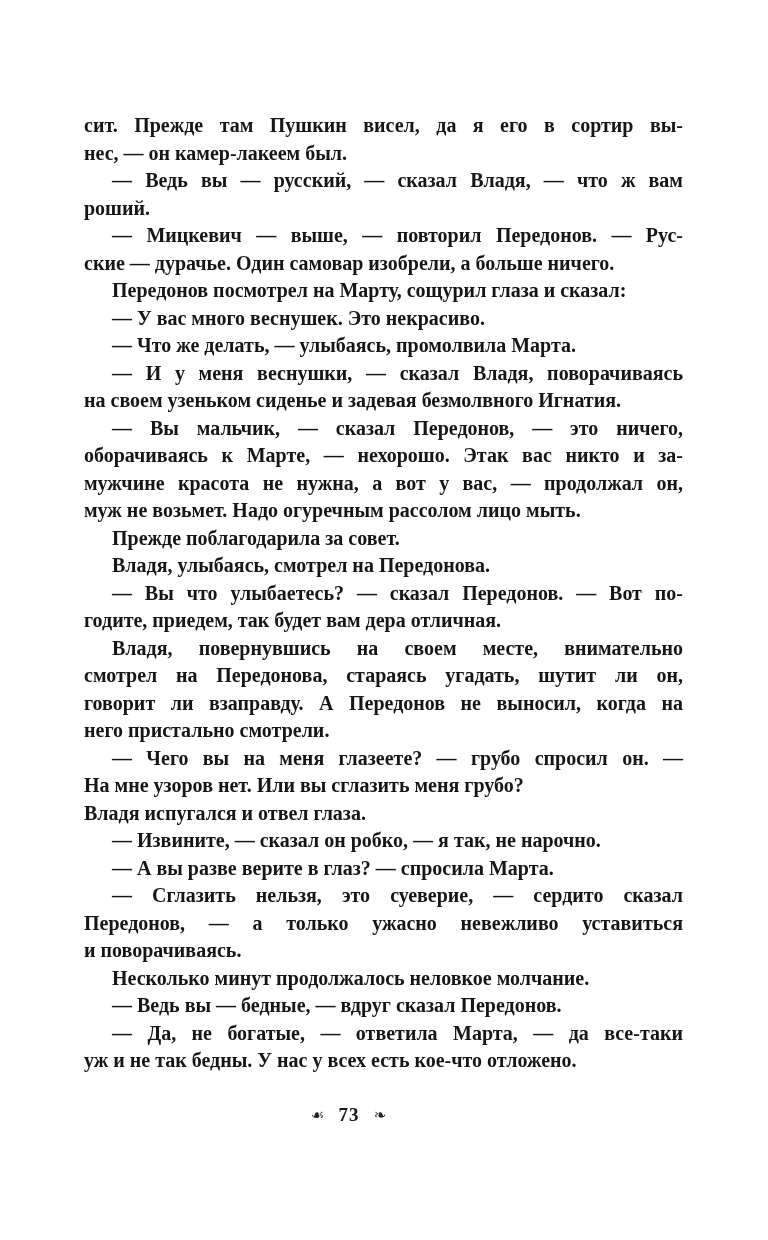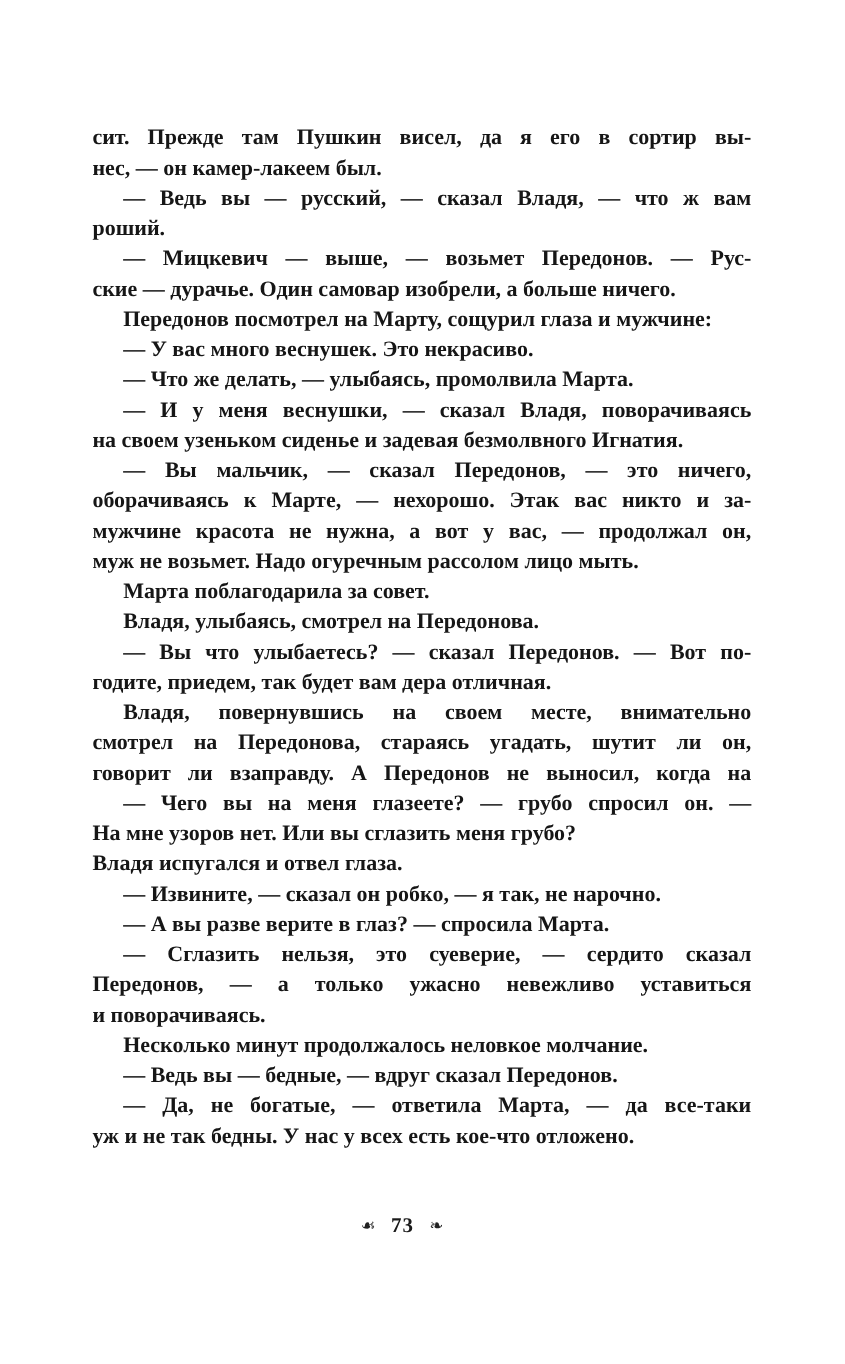--- a/index.html
+++ b/index.html
@@ -33,21 +33,21 @@
     overflow: visible;
   }
   .line.just {
     text-align-last: justify;
   }
   .line.indent {
     text-indent: 28px;
   }
   .footer {
     position: absolute;
-    left: 17px;
+    left: 0;
     top: 1104px;
     width: 697px;
     text-align: center;
     font-size: 19px;
     font-weight: bold;
     color: #1a1a1a;
   }
   .footer .orn {
     font-family: "DejaVu Sans", "DejaVu Serif", serif;
     font-size: 15px;
@@ -63,38 +63,39 @@
 </style>
 </head>
 <body>
 
 <div class="page">
   <div class="text-block">
       <div class="line just">сит. Прежде там Пушкин висел, да я его в сортир вы-</div>
       <div class="line">нес, — он камер-лакеем был.</div>
       <div class="line indent just">— Ведь вы — русский, — сказал Владя, — что ж вам</div>
       <div class="line">роший.</div>
-      <div class="line indent just">— Мицкевич — выше, — возьмет Передонов. — Рус-</div>
+      <div class="line indent just">— Мицкевич — выше, — повторил Передонов. — Рус-</div>
       <div class="line">ские — дурачье. Один самовар изобрели, а больше ничего.</div>
-      <div class="line indent">Передонов посмотрел на Марту, сощурил глаза и мужчине:</div>
+      <div class="line indent">Передонов посмотрел на Марту, сощурил глаза и сказал:</div>
       <div class="line indent">— У вас много веснушек. Это некрасиво.</div>
       <div class="line indent">— Что же делать, — улыбаясь, промолвила Марта.</div>
       <div class="line indent just">— И у меня веснушки, — сказал Владя, поворачиваясь</div>
       <div class="line">на своем узеньком сиденье и задевая безмолвного Игнатия.</div>
       <div class="line indent just">— Вы мальчик, — сказал Передонов, — это ничего,</div>
       <div class="line just">оборачиваясь к Марте, — нехорошо. Этак вас никто и за-</div>
       <div class="line just">мужчине красота не нужна, а вот у вас, — продолжал он,</div>
       <div class="line">муж не возьмет. Надо огуречным рассолом лицо мыть.</div>
-      <div class="line indent">Марта поблагодарила за совет.</div>
+      <div class="line indent">Прежде поблагодарила за совет.</div>
       <div class="line indent">Владя, улыбаясь, смотрел на Передонова.</div>
       <div class="line indent just">— Вы что улыбаетесь? — сказал Передонов. — Вот по-</div>
       <div class="line">годите, приедем, так будет вам дера отличная.</div>
       <div class="line indent just">Владя, повернувшись на своем месте, внимательно</div>
       <div class="line just">смотрел на Передонова, стараясь угадать, шутит ли он,</div>
       <div class="line just">говорит ли взаправду. А Передонов не выносил, когда на</div>
+      <div class="line">него пристально смотрели.</div>
       <div class="line indent just">— Чего вы на меня глазеете? — грубо спросил он. —</div>
       <div class="line">На мне узоров нет. Или вы сглазить меня грубо?</div>
       <div class="line">Владя испугался и отвел глаза.</div>
       <div class="line indent">— Извините, — сказал он робко, — я так, не нарочно.</div>
       <div class="line indent">— А вы разве верите в глаз? — спросила Марта.</div>
       <div class="line indent just">— Сглазить нельзя, это суеверие, — сердито сказал</div>
       <div class="line just">Передонов, — а только ужасно невежливо уставиться</div>
       <div class="line">и поворачиваясь.</div>
       <div class="line indent">Несколько минут продолжалось неловкое молчание.</div>
       <div class="line indent">— Ведь вы — бедные, — вдруг сказал Передонов.</div>

